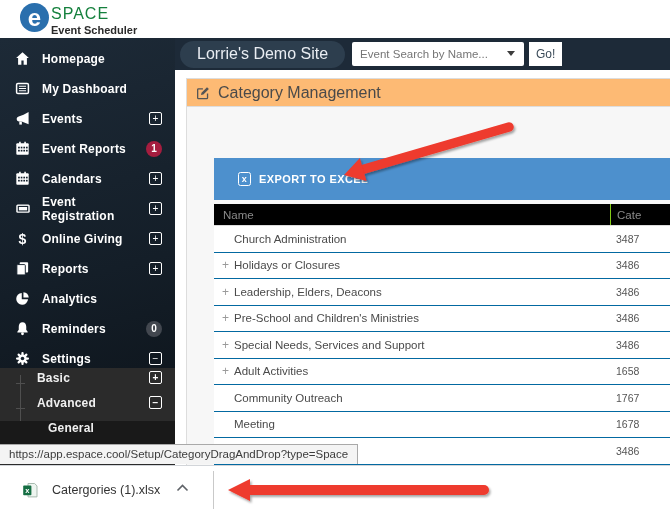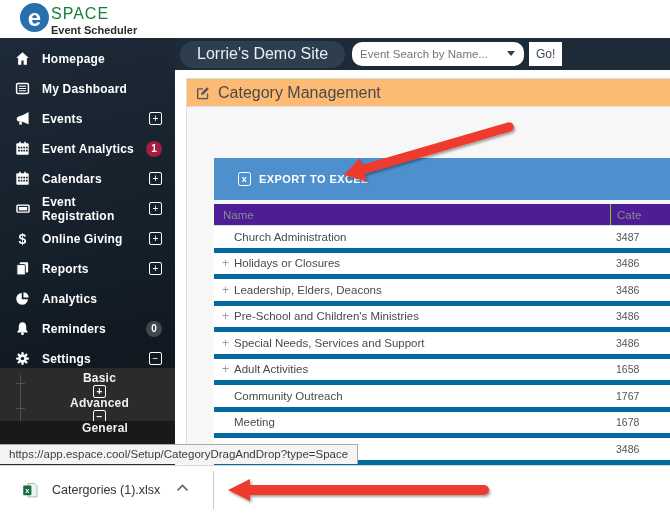--- a/index.html
+++ b/index.html
@@ -13,21 +13,21 @@
     font-size:24px; font-weight:bold; display:flex; align-items:center; justify-content:center; line-height:1; }
   .logo-right { margin-left:2px; display:flex; flex-direction:column; }
   .logo-space { font-size:16px; letter-spacing:1px; color:#15803d; margin-top:2px; }
   .logo-sub { font-size:11px; font-weight:bold; color:#2b2b2b; margin-top:1px; }
 
   
   .navbar { position:absolute; left:175px; top:38px; width:495px; height:32px; background:#1d2a38;
     display:flex; align-items:center; }
   .site-pill { margin-left:5px; background:#2d3e4e; color:#e9edf2; border-radius:14px; height:27px;
     padding:0 17px; font-size:16px; line-height:26px; white-space:nowrap; }
-  .search-select { margin-left:7px; width:172px; height:24px; background:#fff; border-radius:10px;
+  .search-select { margin-left:7px; width:172px; height:24px; background:#fff; border-radius:2px;
     font-size:11.5px; color:#757575; display:flex; align-items:center; padding:0 22px 0 8px; position:relative; cursor:pointer; }
   .caret-down { position:absolute; right:9px; top:9px; width:0; height:0;
     border-left:4px solid transparent; border-right:4px solid transparent; border-top:5px solid #3c3c3c; }
   .go-btn { margin-left:5px; width:33px; height:24px; background:#fff; border:none; border-radius:0;
     font-size:12px; color:#3a4a58; text-align:center; line-height:24px; font-family:inherit; cursor:pointer; }
 
   
   .sidebar { position:absolute; left:0; top:38px; width:175px; height:427px;
     background:linear-gradient(165deg,#1d2a37 0%, #141e28 55%, #0c1218 100%); }
   .side-item { display:flex; align-items:center; height:30px; padding:11px 13px 0 14px; color:#fff; cursor:pointer; }
@@ -37,22 +37,22 @@
   .side-label { flex:1; font-size:12px; font-weight:bold; letter-spacing:0.2px; }
   .expander { width:13px; height:13px; border:1px solid #fff; border-radius:2px; font-size:10px;
     line-height:11px; text-align:center; color:#fff; }
   .badge { min-width:16px; height:16px; border-radius:8px; font-size:10px; font-weight:bold;
     line-height:16px; text-align:center; color:#fff; padding:0 4px; }
   .badge.red { background:#a51d3f; }
   .badge.dark { background:#42474f; }
 
   .submenu { position:absolute; left:0; top:330px; width:175px; height:97px; background:#2b2b2b; padding-top:3px; }
   .tree-line { position:absolute; left:20px; top:7px; height:66px; border-left:1px solid #4f4f4f; }
-  .sub-item { position:relative; display:flex; align-items:center; height:25px; padding:0 13px 0 37px;
-    color:#f0f0f0; font-size:12px; font-weight:bold; cursor:pointer;flex-direction:column; }
+  .sub-item { position:relative; display:flex; align-items:flex-start; height:25px; padding:0 13px 0 37px;
+    color:#f0f0f0; font-size:12px; font-weight:bold; cursor:pointer; }
   .sub-item .side-label { font-weight:bold; }
   .sub-item.dash::before { content:""; position:absolute; left:16px; top:12px; width:9px; border-top:1px solid #4f4f4f; }
   .sub-item.active { background:#191919; padding-left:48px; }
 
   
   .main-bg { position:absolute; left:175px; top:70px; width:495px; height:395px; background:#fff; }
   .panel { position:absolute; left:11px; top:8px; right:0; bottom:0; background:#f7f7f7;
     border:1px solid #ddd; border-right:none; border-bottom:none; }
   .panel-header { height:28px; background:#fdba74; border-bottom:1px solid #ddd; display:flex;
     align-items:center; padding:0 9px; color:#4a4a4a; font-size:16px; }
@@ -60,24 +60,24 @@
 
   .blue-toolbar { position:absolute; left:27px; top:79px; right:0; height:42px; background:#4d90cd;
     display:flex; align-items:center; padding-left:24px; }
   .export-btn { display:flex; align-items:center; background:none; border:none; color:#fff; cursor:pointer;
     font-family:inherit; font-size:11px; font-weight:bold; letter-spacing:0.4px; }
   .excel-box { width:13px; height:14px; border:1.5px solid #fff; border-radius:2.5px; margin-right:8px;
     display:flex; align-items:center; justify-content:center; font-size:9px; font-weight:bold; color:#fff; }
   .excel-box::before { content:"x"; }
 
   .grid { position:absolute; left:27px; top:125px; right:0; bottom:0; background:#fff; overflow:hidden; }
-  .grid-header { height:22px; background:#4c1d95; border-bottom:1px solid #dcdcdc; display:flex; color:#8a8a8a; font-size:11.5px; }
+  .grid-header { height:22px; background:#000000; border-bottom:1px solid #dcdcdc; display:flex; color:#8a8a8a; font-size:11.5px; }
   .col-name { flex:1; display:flex; align-items:center; padding-left:9px; }
   .col-id { width:60px; border-left:1px solid #84cc16; display:flex; align-items:center; padding-left:6px; }
-  .grid-row { height:26.5px; border-bottom:5px solid #0369a1; display:flex; font-size:11.5px; color:#4a4a4a; background:#fff;gap:28px; }
+  .grid-row { height:26.5px; border-bottom:1px solid #0369a1; display:flex; font-size:11.5px; color:#4a4a4a; background:#fff;gap:28px; }
   .cell-name { flex:1; display:flex; align-items:center; padding-left:8px; overflow:hidden; white-space:nowrap; }
   .cell-id { width:60px; display:flex; align-items:center; padding-left:6px; font-size:10.5px; color:#555; }
   .plus-mark { color:#9a9a9a; width:12px; font-size:12px; }
   .no-exp { padding-left:20px; }
 
   
   .status-tip { position:absolute; left:0; top:444px; height:20px; background:#f4f4f4;
     border:1px solid #a9a9a9; border-left:none; border-bottom:none; font-size:11.5px; color:#3c3c3c;
     line-height:19px; padding:0 9px; z-index:20; white-space:nowrap; }
 
@@ -157,21 +157,21 @@
               <rect x="6.1" y="6.1" width="1.8" height="1.8"></rect>
               <rect x="8.9" y="6.1" width="1.8" height="1.8"></rect>
               <rect x="11.7" y="6.1" width="1.8" height="1.8"></rect>
               <rect x="3.3" y="9.4" width="1.8" height="1.8"></rect>
               <rect x="6.1" y="9.4" width="1.8" height="1.8"></rect>
               <rect x="8.9" y="9.4" width="1.8" height="1.8"></rect>
               <rect x="11.7" y="9.4" width="1.8" height="1.8"></rect>
             </g>
           </svg>
       </span>
-      <span class="side-label">Event Analytics</span>
+      <span class="side-label">Event Reports</span>
       <span class="badge red">1</span>
     </div>
 
     <div class="side-item">
       <span class="side-icon">
         <svg width="15" height="15" viewBox="0 0 16 16" fill="#fff">
             <path d="M4.4.7h1.7v2.6H4.4zM9.9.7h1.7v2.6H9.9z"></path>
             <rect x="1.4" y="2.4" width="13.2" height="12.2" rx="1"></rect>
             <g fill="#16222e">
               <rect x="3.3" y="6.1" width="1.8" height="1.8"></rect>

